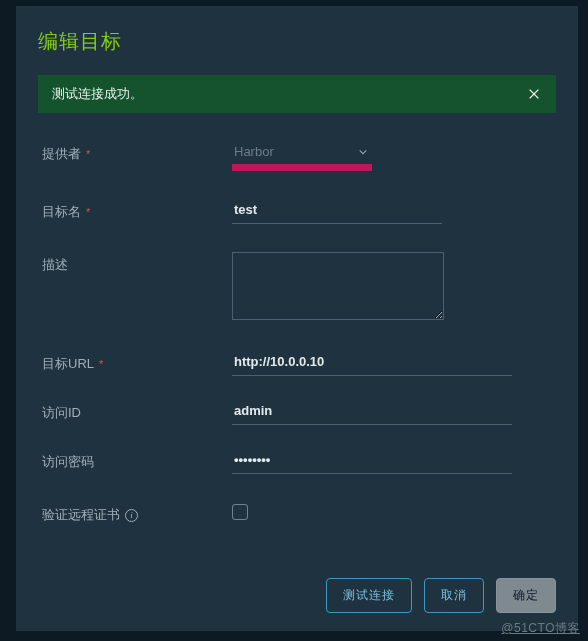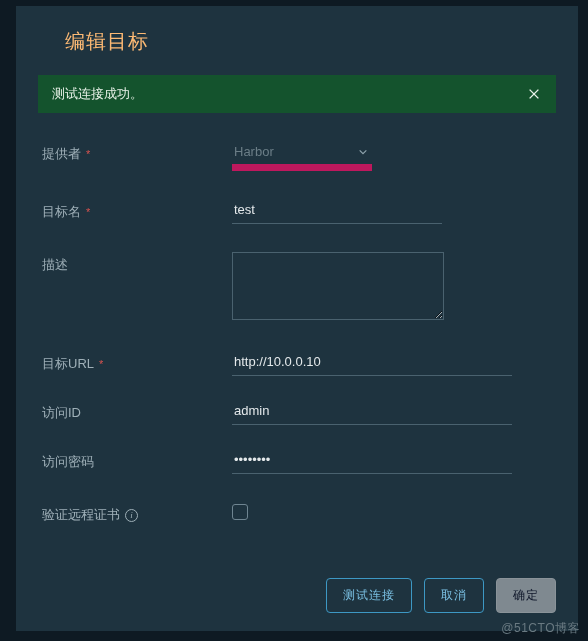--- a/index.html
+++ b/index.html
@@ -16,24 +16,23 @@
     left: 16px; top: 6px;
     width: 562px; height: 625px;
     background: #1e333f;
     display: flex;
     flex-direction: column;
     padding: 22px 22px 18px 22px;
   }
   .title {
     font-size: 20px;
     font-weight: 400;
-    color: #fdba74;
+    color: #84cc16;
     letter-spacing: 1px;
     margin-bottom: 20px;
-    margin-left: 27px;
   }
   .alert {
     background: #14532d;
     color: #e8f2e8;
     display: flex;
     align-items: center;
     justify-content: space-between;
     padding: 10px 14px;
     font-size: 13px;
     margin-bottom: 28px;
@@ -80,20 +79,21 @@
   
   .inp {
     background: transparent;
     border: none;
     border-bottom: 1px solid #4a626f;
     color: #e4e9eb;
     font-size: 13px;
     padding: 3px 0 6px 2px;
     width: 210px;
     outline: none;
+    font-weight: bold;
   }
   .inp.full { width: 280px; }
 
   
   .ta {
     width: 212px;
     height: 68px;
     background: transparent;
     border: 1px solid #4a626f;
     color: #e4e9eb;
@@ -137,20 +137,21 @@
     color: #0f172a;
     cursor: default;
   }
 
   .watermark {
     position: absolute;
     right: 8px; bottom: 4px;
     font-size: 12px;
     color: #6a7a82;
     letter-spacing: 0.5px;
+    text-decoration: underline;
   }
 </style>
 </head>
 <body>
 
 <div class="modal">
 
   <div class="title">编辑目标</div>
 
   <div class="alert">

